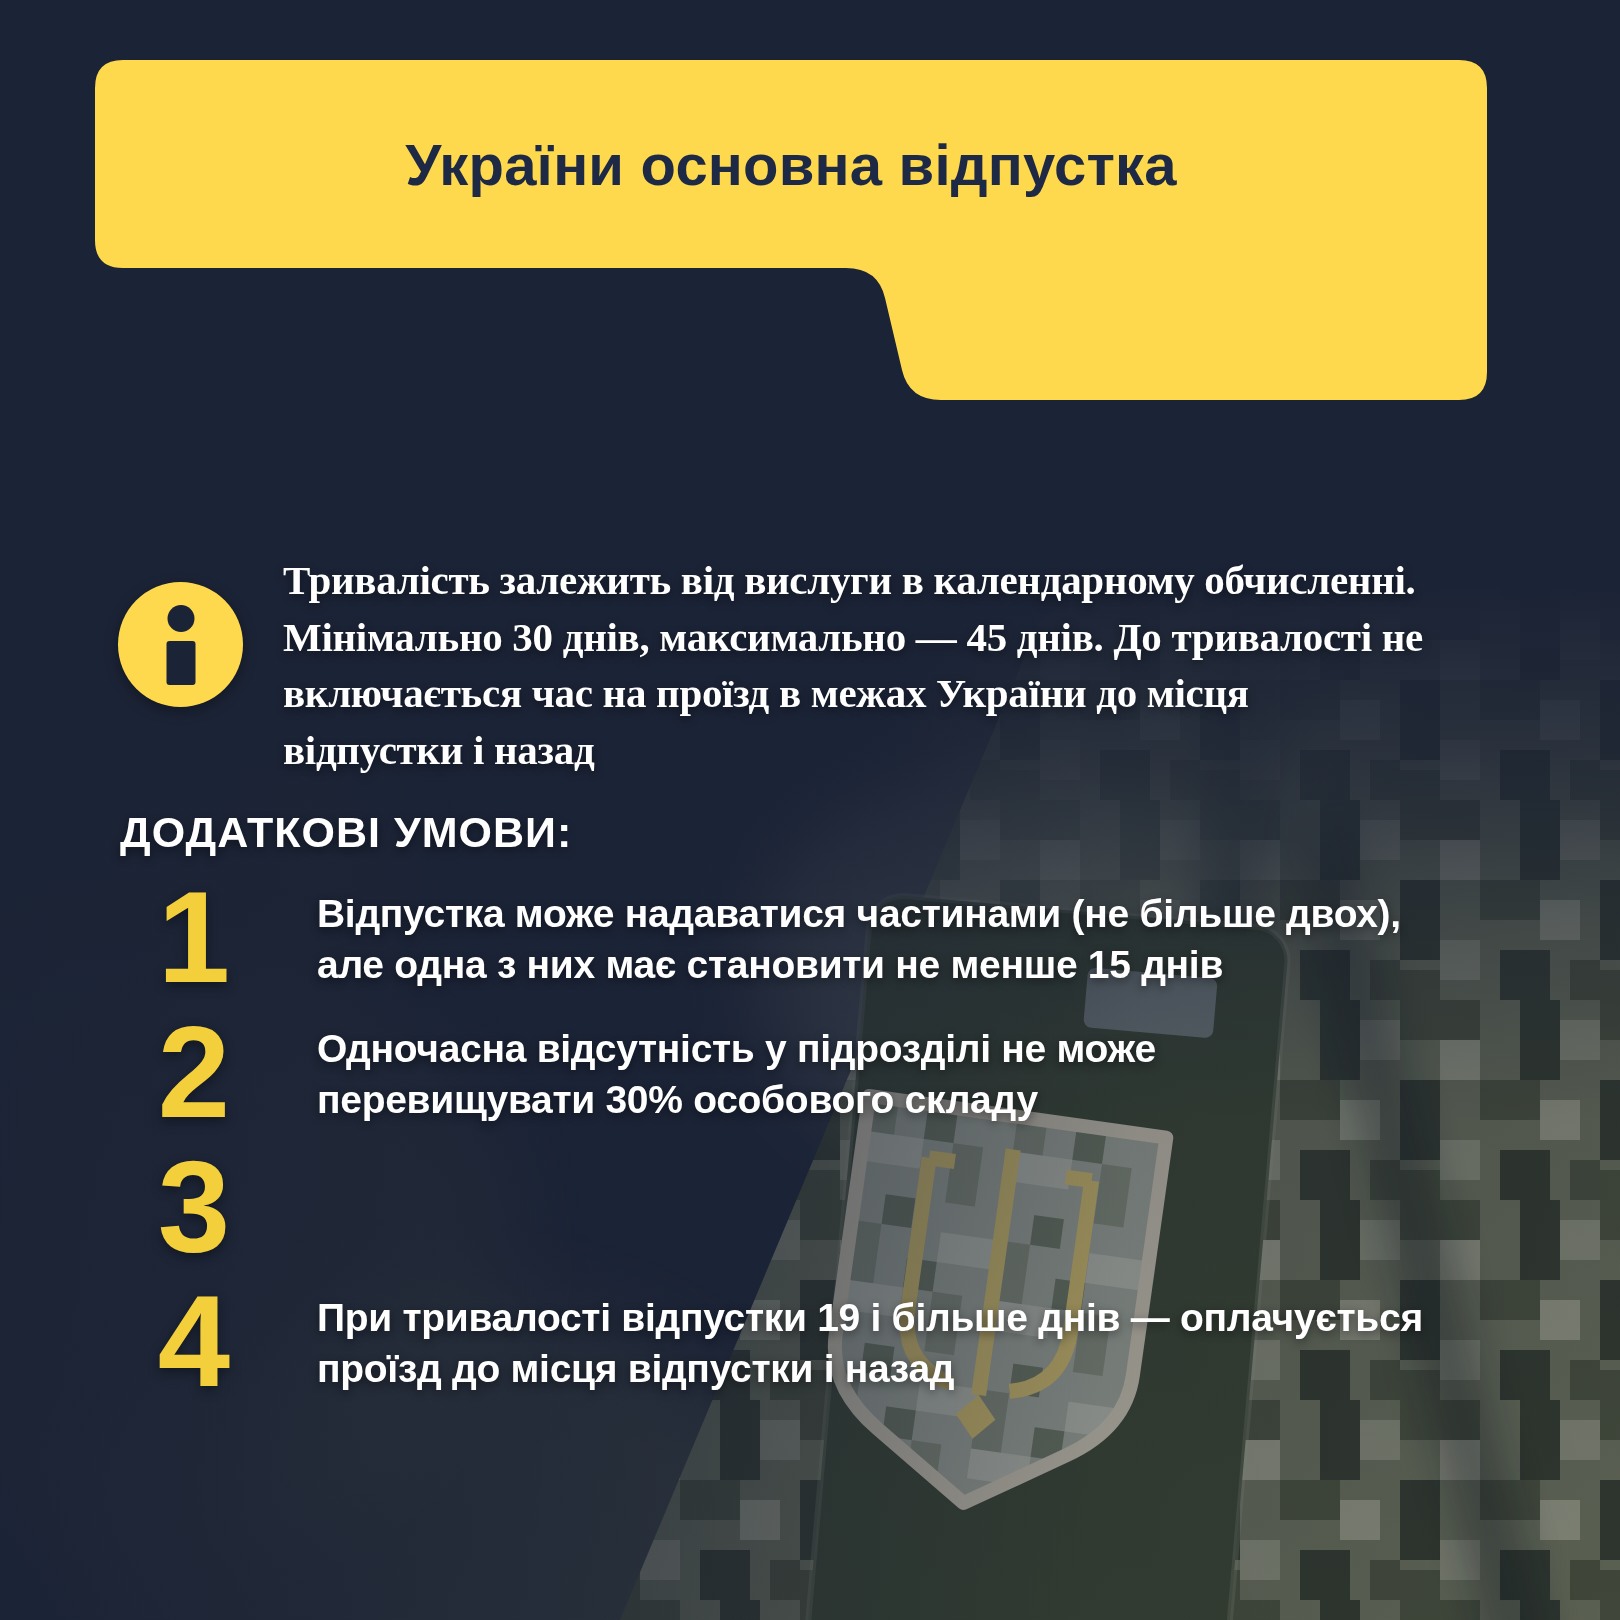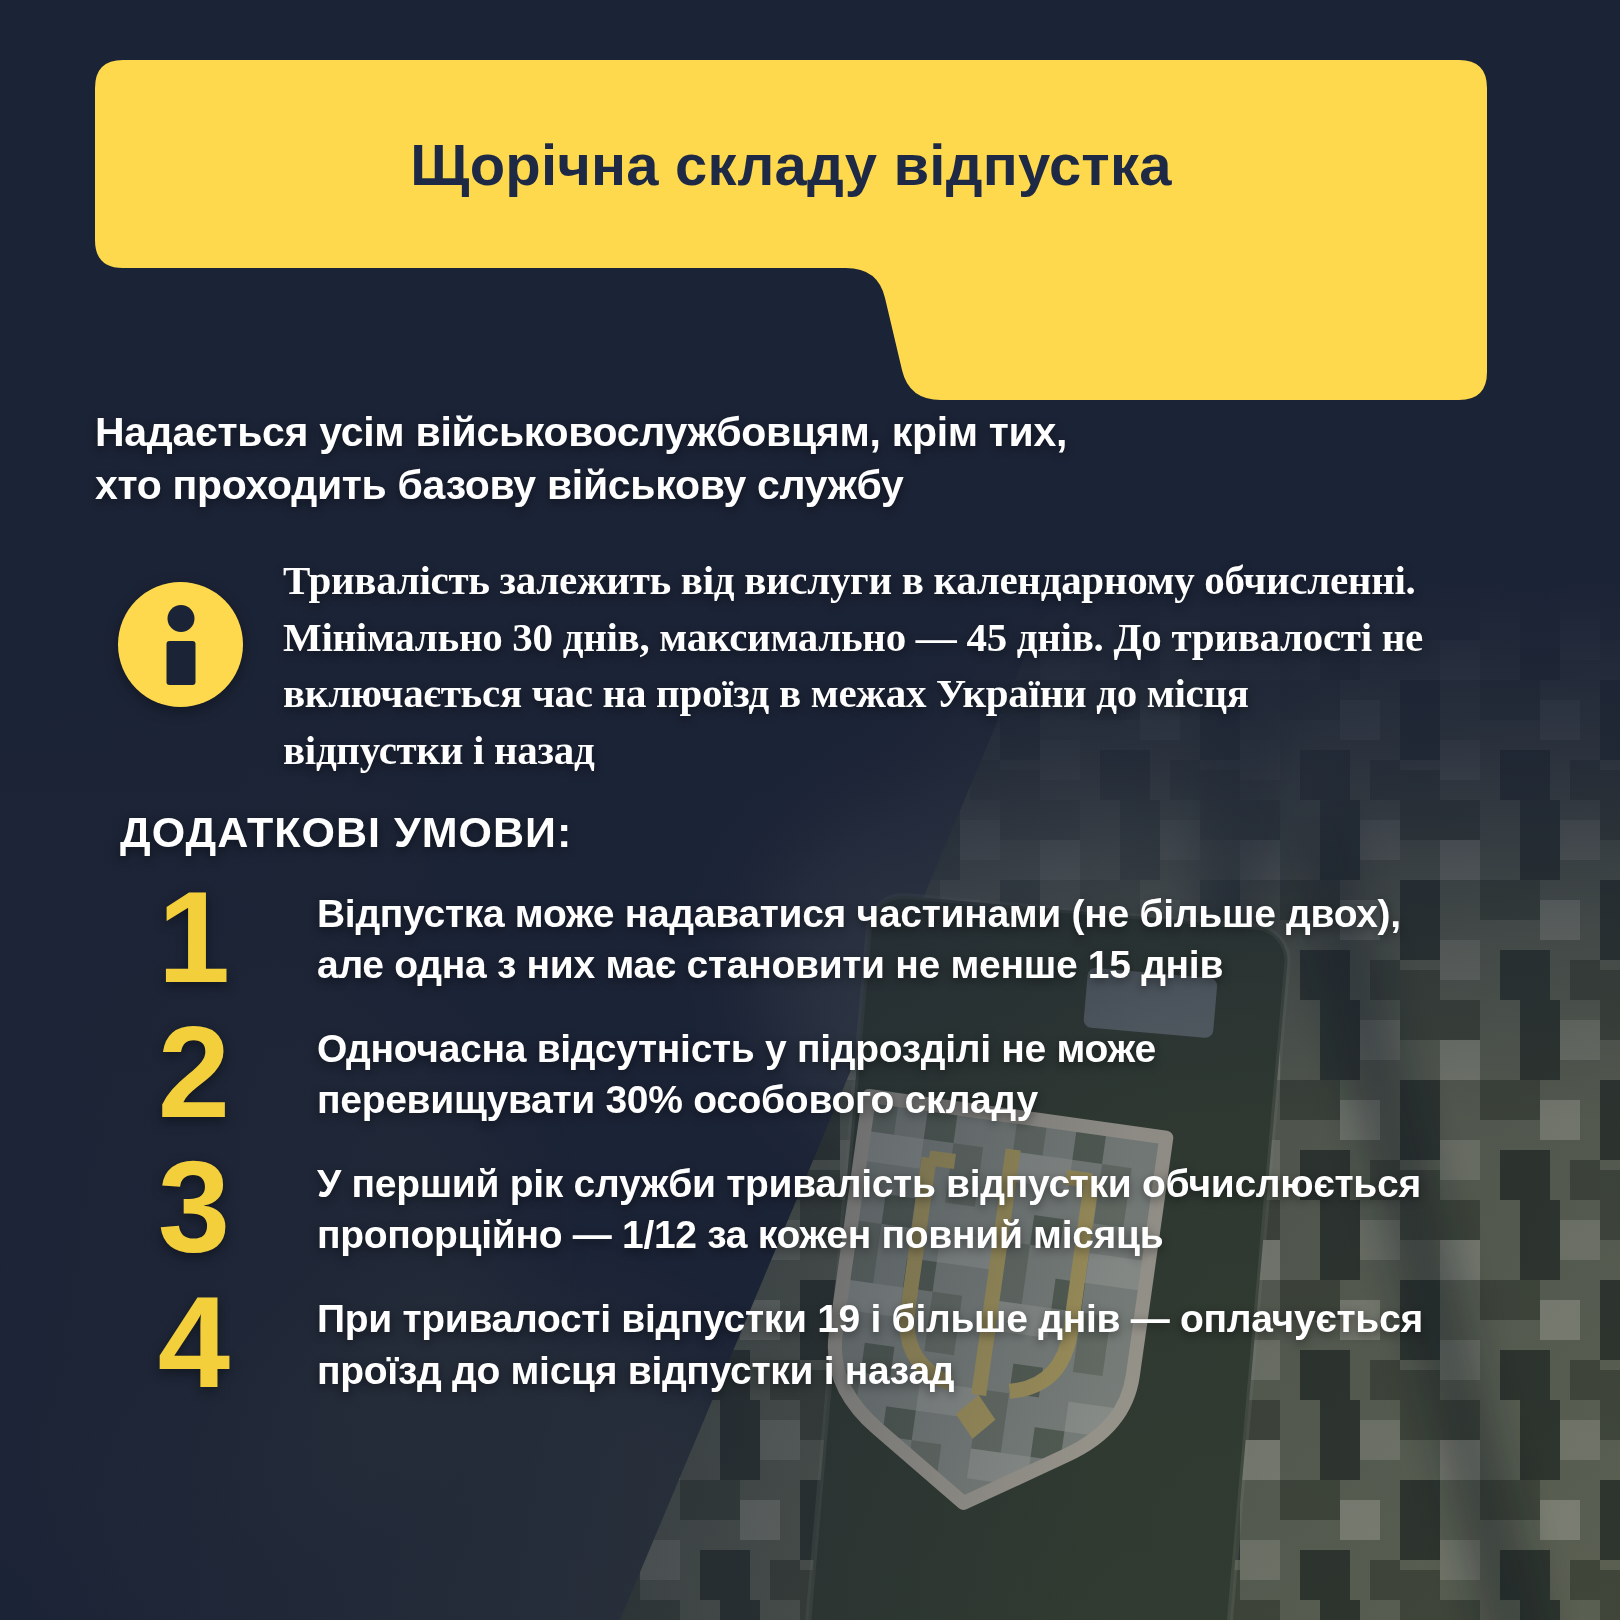--- a/index.html
+++ b/index.html
@@ -132,25 +132,23 @@
       </g>
     </svg>
     <div class="ov ov-left"></div>
     <div class="ov ov-top"></div>
   </div>
 
   <div class="banner">
     <svg viewBox="0 0 1392 340">
       <path d="M28 0 H1364 Q1392 0 1392 28 V312 Q1392 340 1364 340 H846 Q814 340 807 310 L790 238 Q783 208 751 208 H28 Q0 208 0 180 V28 Q0 0 28 0 Z" fill="#ffd94d"></path>
     </svg>
-    <div class="banner-title">Щорічна складу відпустка</div>
+    <div class="banner-title">України основна відпустка</div>
   </div>
 
-  <div class="intro txt">Надається усім військовослужбовцям, крім тих,
-хто проходить базову військову службу</div>
 
   <div class="info-row">
     <div class="info-icon">
       <div class="info-dot"></div>
       <div class="info-stem"></div>
     </div>
     <div class="info-text txt">Тривалість залежить від вислуги в календарному обчисленні.
 Мінімально 30 днів, максимально — 45 днів. До тривалості не
 включається час на проїзд в межах України до місця
 відпустки і назад</div>
@@ -164,22 +162,20 @@
       <span class="cond-text txt">Відпустка може надаватися частинами (не більше двох),
 але одна з них має становити не менше 15 днів</span>
     </li>
     <li class="cond-item">
       <span class="cond-num">2</span>
       <span class="cond-text txt">Одночасна відсутність у підрозділі не може
 перевищувати 30% особового складу</span>
     </li>
     <li class="cond-item">
       <span class="cond-num">3</span>
-      <span class="cond-text txt">У перший рік служби тривалість відпустки обчислюється
-пропорційно — 1/12 за кожен повний місяць</span>
     </li>
     <li class="cond-item">
       <span class="cond-num">4</span>
       <span class="cond-text txt">При тривалості відпустки 19 і більше днів — оплачується
 проїзд до місця відпустки і назад</span>
     </li>
   </ol>
 
 </div>
 

